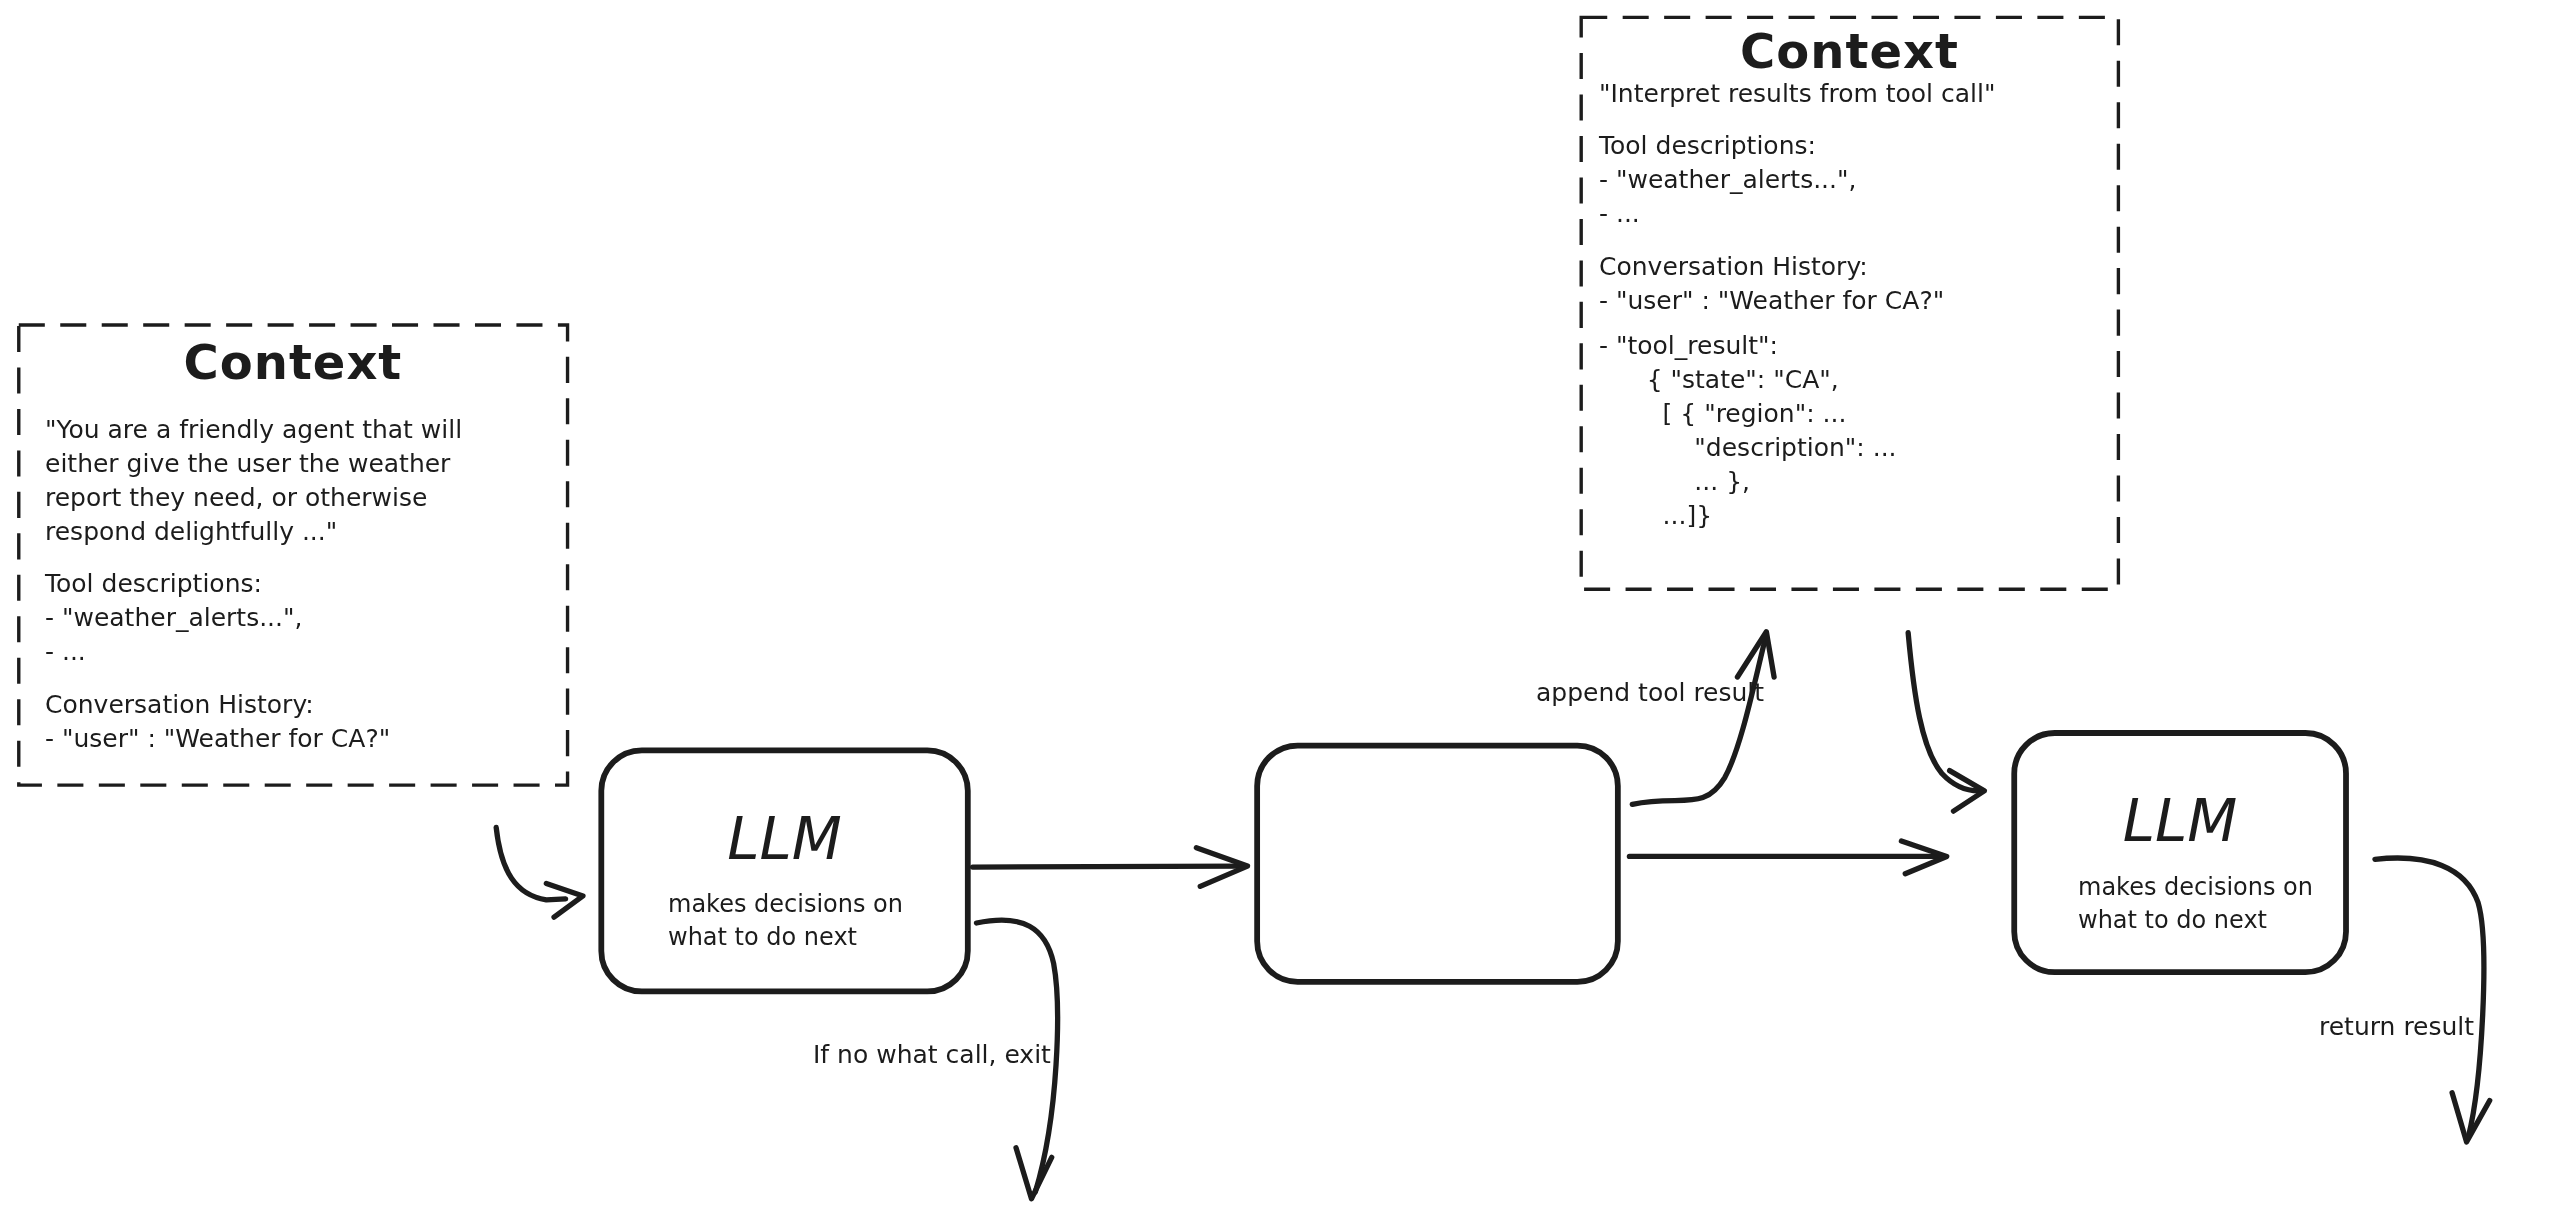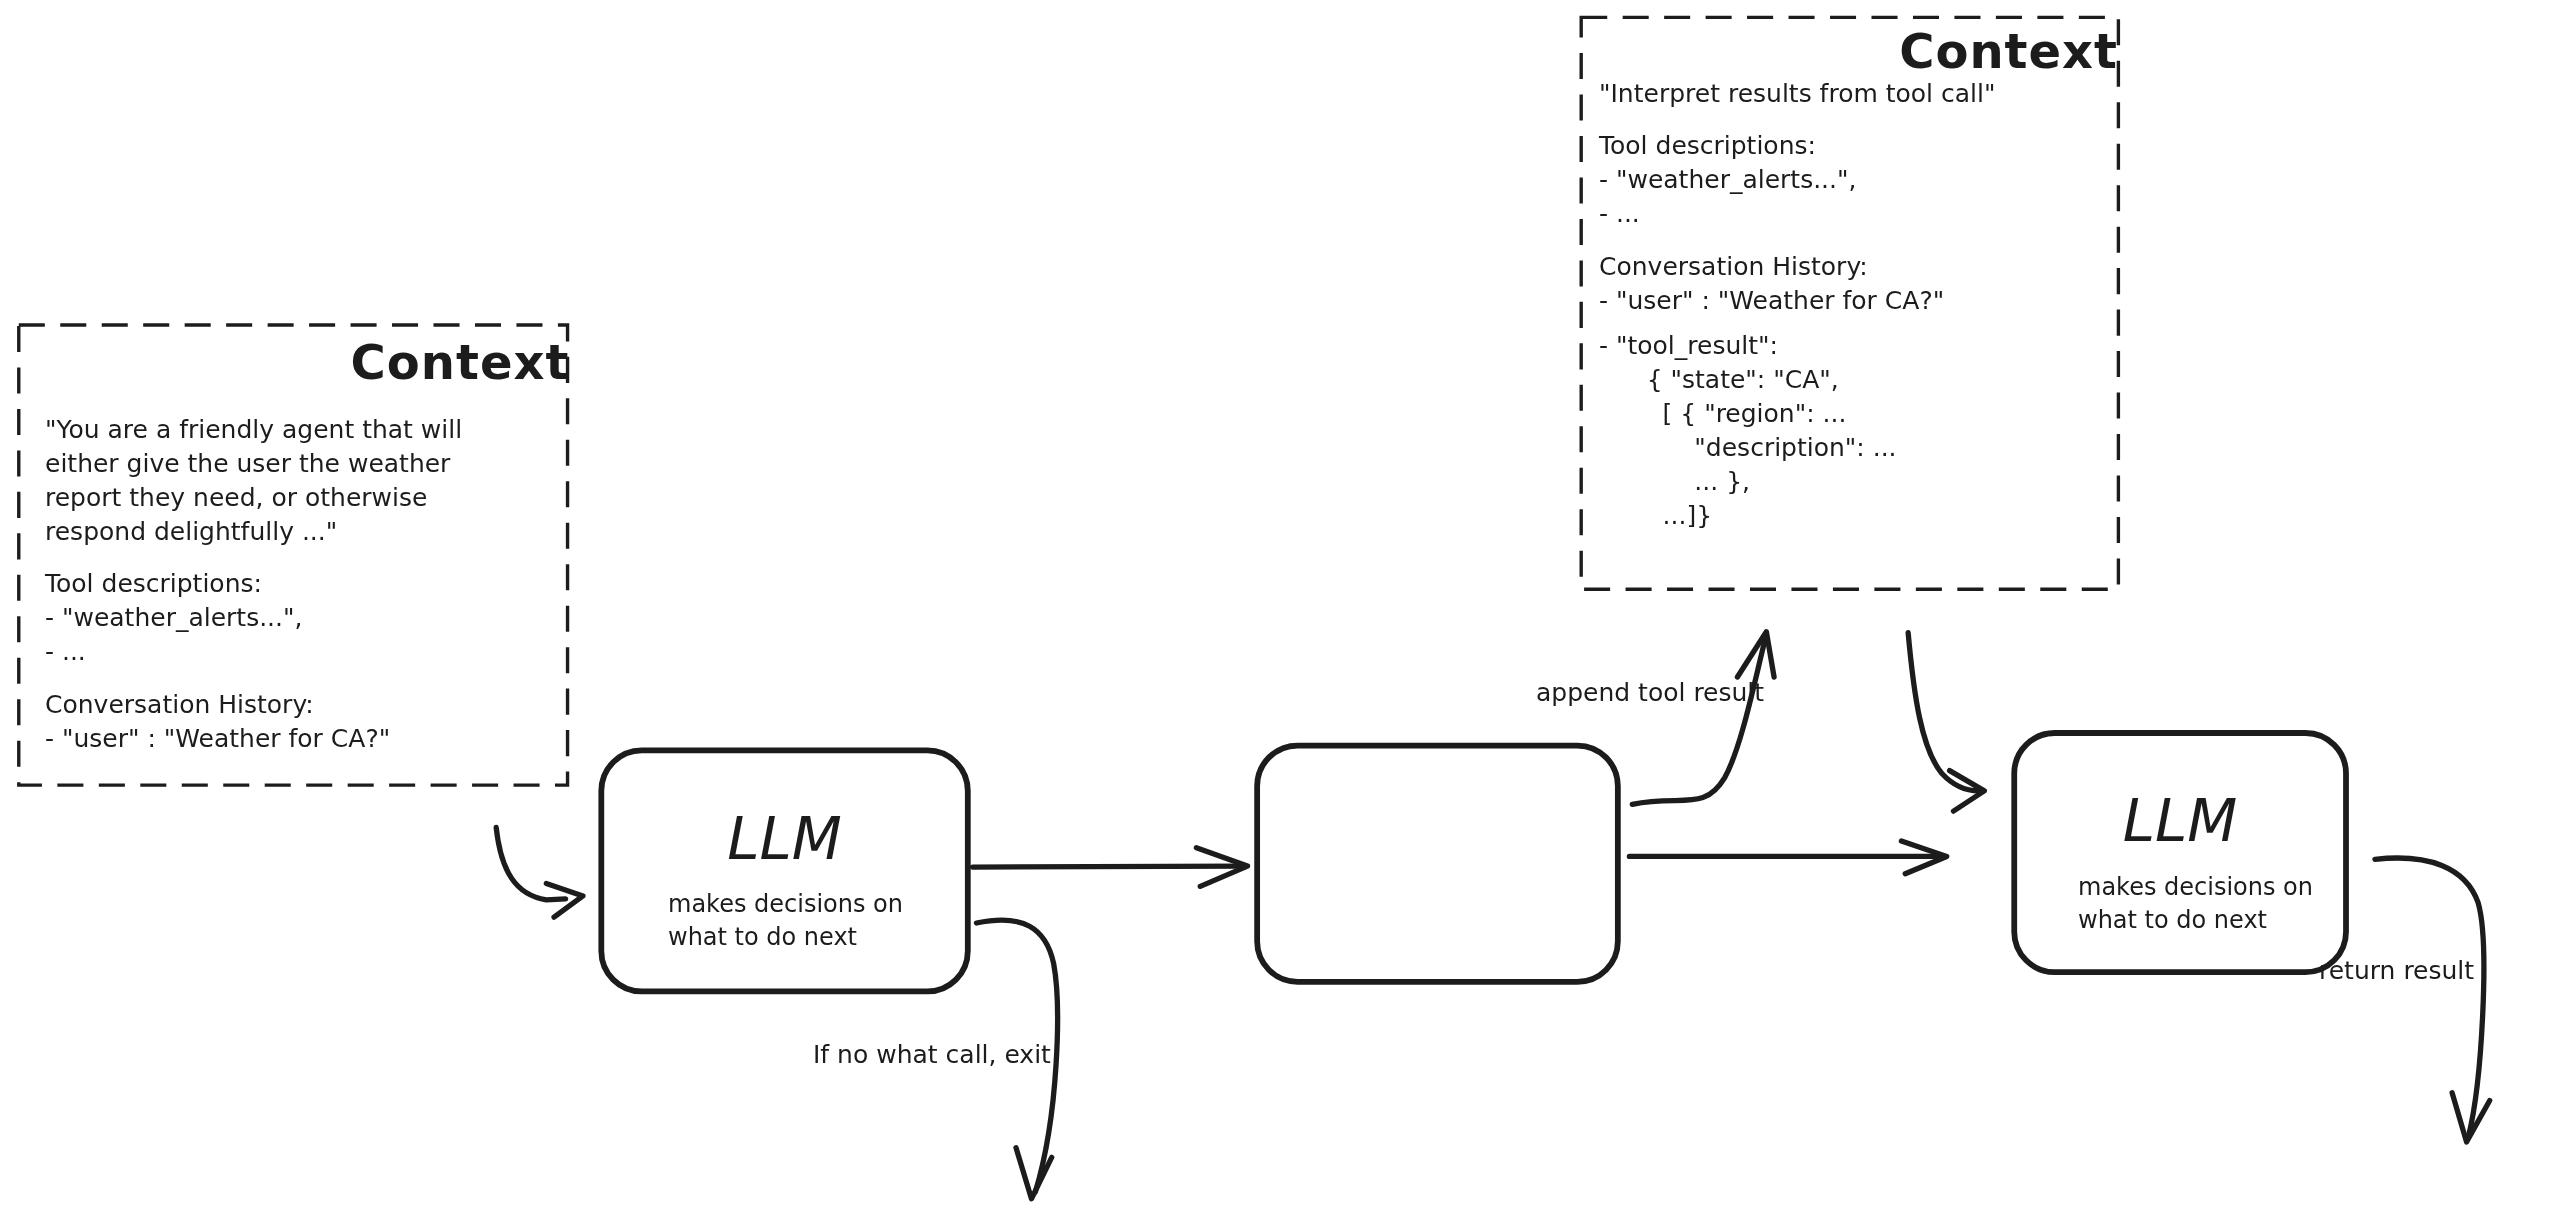--- a/index.html
+++ b/index.html
@@ -10,21 +10,21 @@
     color: #1c1c1c;
     position: relative;
     overflow: hidden;
   }
   .canvas { position: absolute; left: 0; top: 0; width: 2576px; height: 1221px; }
   svg.overlay { position: absolute; left: 0; top: 0; }
   .dashed { fill: none; stroke: #1c1c1c; stroke-width: 3.5; stroke-dasharray: 27 16; }
   .node   { fill: #ffffff; stroke: #1c1c1c; stroke-width: 6; }
   .edge   { fill: none; stroke: #1c1c1c; stroke-width: 5.5; stroke-linecap: round; stroke-linejoin: round; }
   .abs { position: absolute; }
-  .ctx-title { font-weight: bold; font-size: 48px; text-align: right; letter-spacing: 1px; }
+  .ctx-title { font-weight: bold; font-size: 48px; text-align: center; letter-spacing: 1px; }
   .ctx-body  { font-size: 25px; line-height: 34px; }
   .ctx-body p { margin: 0 0 18.3px 0; white-space: pre; }
   .node-title { font-size: 58px; font-weight: normal; text-align: center; }
   .llm-title  { font-style: italic; }
   .node-sub   { font-size: 24px; line-height: 33px; white-space: pre; }
   .edge-label { font-size: 25px; white-space: pre; text-align: center; }
 </style>
 </head>
 <body>
 
@@ -108,16 +108,16 @@
   <div class="abs node-sub" style="left:668px; top:888px;">makes decisions on
 what to do next</div>
 
 
   <div class="abs node-title llm-title" style="left:2014px; top:787px; width:332px;">LLM</div>
   <div class="abs node-sub" style="left:2078px; top:871px;">makes decisions on
 what to do next</div>
 
   <div class="abs edge-label" style="left:1536px; top:678px;">append tool result</div>
   <div class="abs edge-label" style="left:813px; top:1040px;">If no what call, exit</div>
-  <div class="abs edge-label" style="left:2319px; top:956px;">return result</div>
+  <div class="abs edge-label" style="left:2319px; top:1012px;">return result</div>
 
 </div>
 
 
 </body></html>

